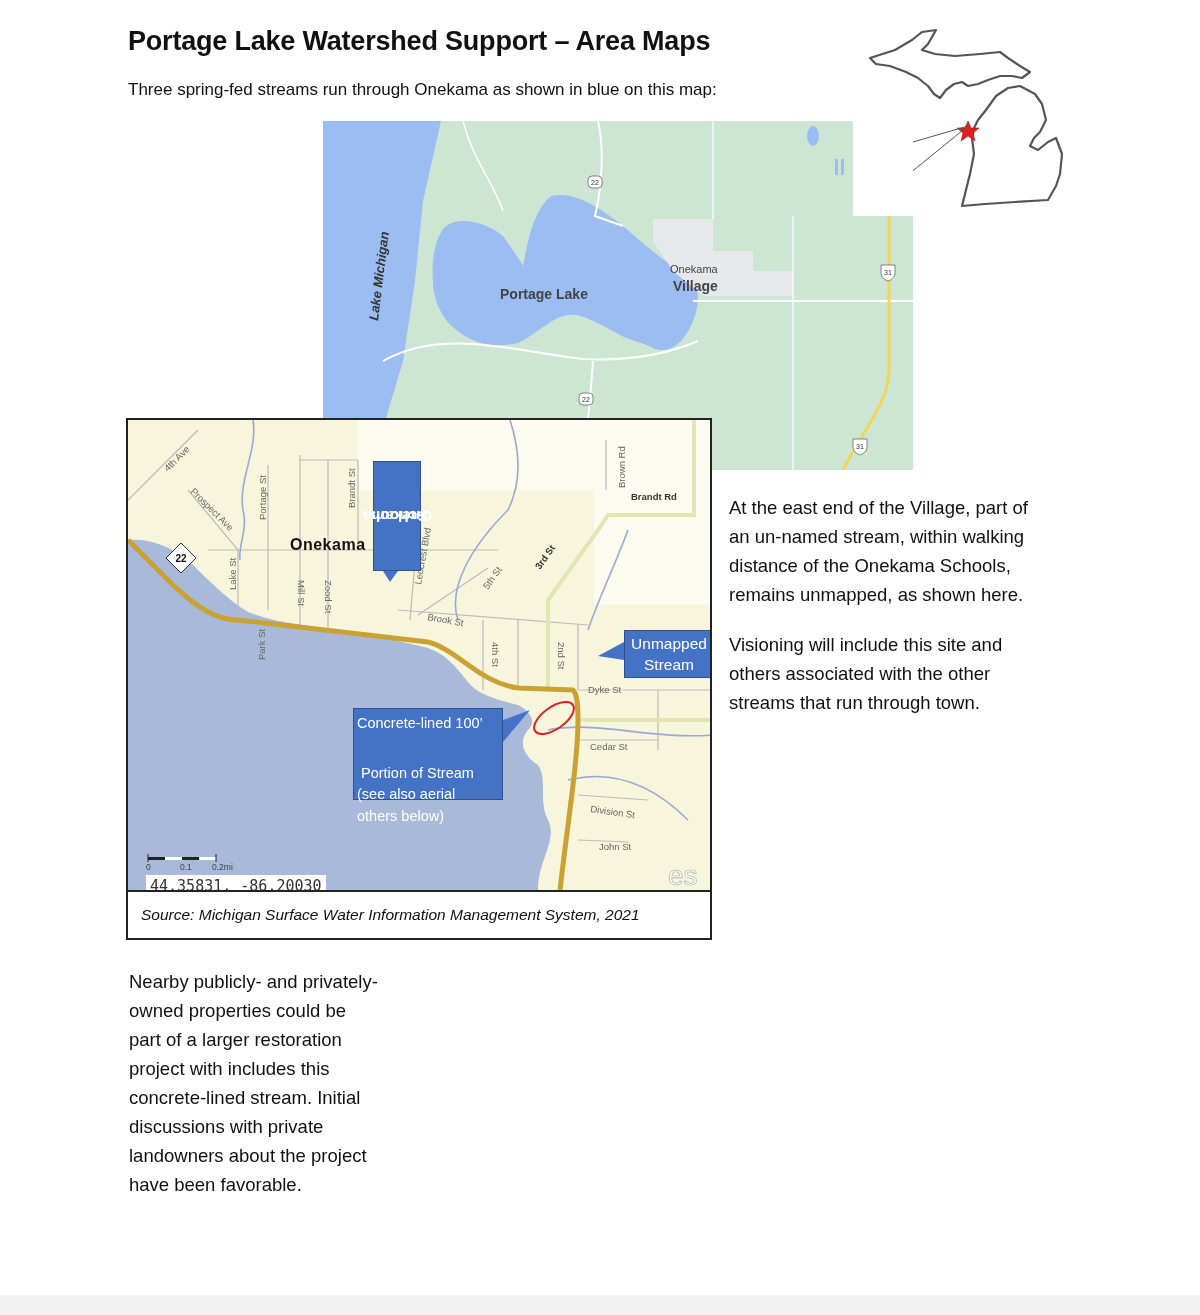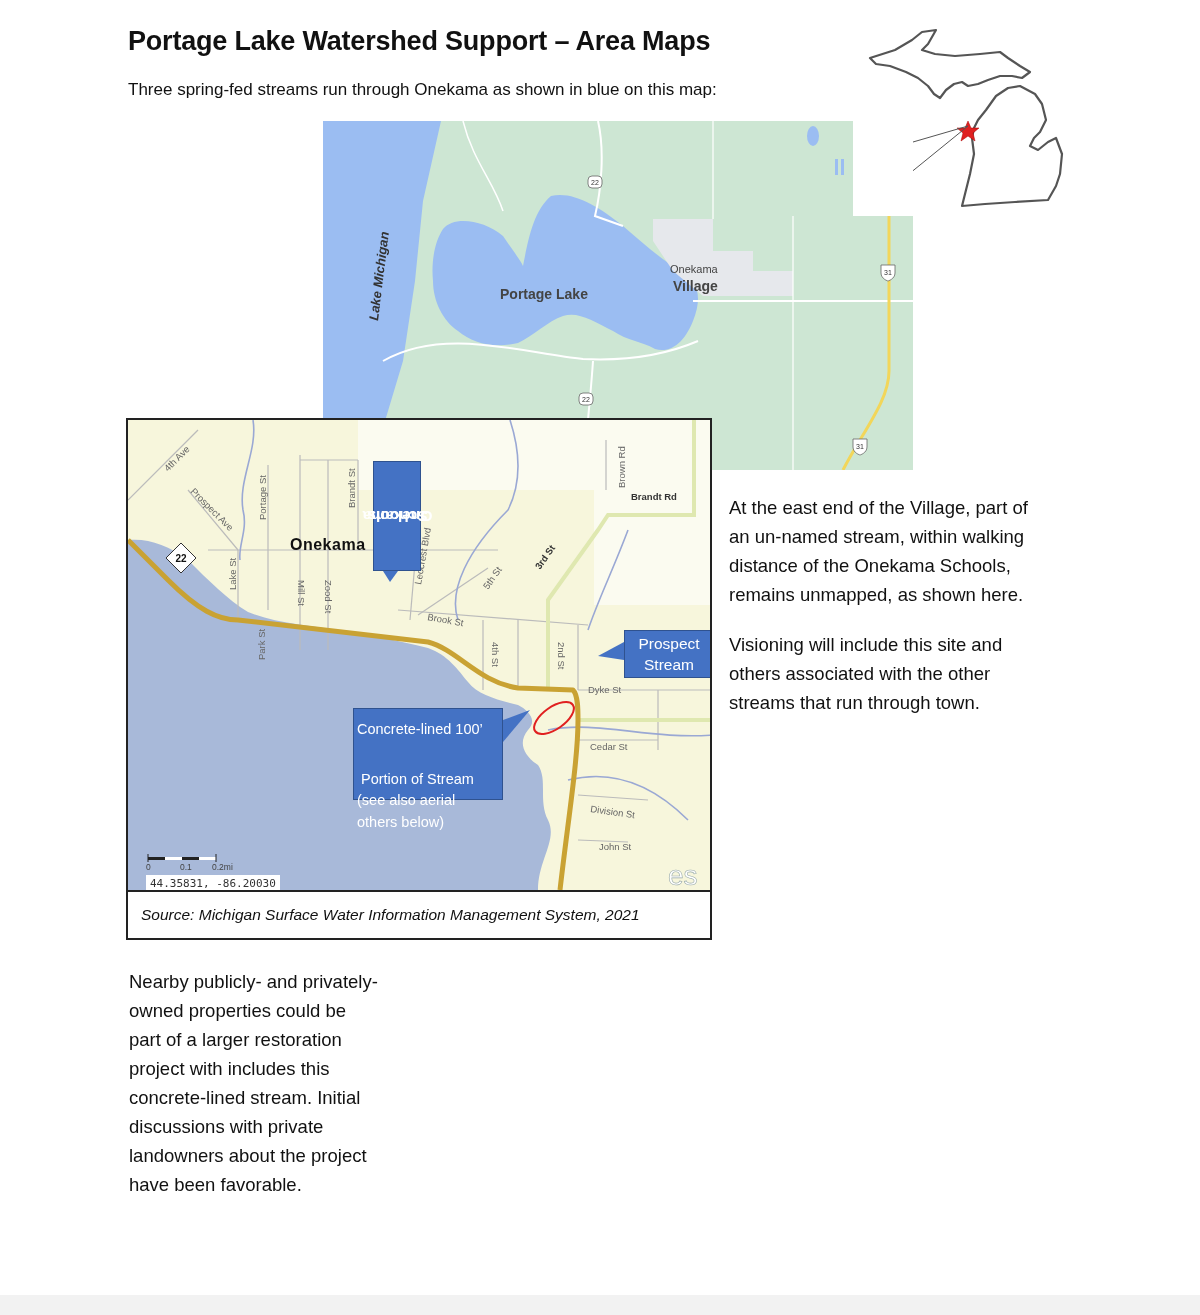--- a/index.html
+++ b/index.html
@@ -18,24 +18,24 @@
     .region-map { left: 323px; top: 121px; width: 590px; height: 349px; overflow: hidden; }
 
     
     .detail-map { left: 126px; top: 418px; width: 586px; height: 522px; border: 2px solid #222; background: #fff; overflow: hidden; }
     .detail-map svg { display: block; }
     .detail-caption { position: absolute; left: 0; bottom: 0; width: 100%; height: 48px; border-top: 2px solid #222; background: #fff; font-style: italic; font-size: 15.5px; padding: 14px 0 0 13px; }
     .callout { position: absolute; background: #4472c4; color: #fff; font-weight: bold; font-size: 15px; line-height: 21px; border: 1px solid #2f528f; }
     .callout-schools { left: 245px; top: 41px; width: 48px; height: 110px; }
     .callout-schools span { position: absolute; left: 50%; top: 50%; transform: translate(-50%, -50%) rotate(-90deg); white-space: nowrap; text-align: center; line-height: 21px; font-size: 15.5px; }
     .callout-unmapped { left: 496px; top: 210px; width: 90px; height: 48px; text-align: center; padding-top: 2px; font-size: 15.5px; font-weight: normal; }
-    .callout-concrete { left: 225px; top: 288px; width: 150px; height: 92px; padding: 10px 0 0 3px; font-weight: normal; font-size: 14.5px; line-height: 21.5px; }
+    .callout-concrete { left: 225px; top: 288px; width: 150px; height: 92px; padding: 4px 0 0 3px; font-weight: normal; font-size: 14.5px; line-height: 21.5px; }
     .map-label { position: absolute; font-size: 10px; color: #555; white-space: nowrap; }
     .onekama-label { left: 162px; top: 116px; font-size: 16px; font-weight: bold; color: #111; letter-spacing: 0.5px; }
-    .coords { position: absolute; left: 18px; top: 455px; background: #fff; font-size: 11px; color: #333; padding: 2px 4px; font-family: "DejaVu Sans Mono", monospace; }
+    .coords { position: absolute; left: 18px; top: 455px; background: #fff; font-size: 15px; color: #333; padding: 2px 4px; font-family: "DejaVu Sans Mono", monospace; }
 
     
     .aerial { left: 422px; top: 796px; width: 642px; height: 467px; overflow: hidden; background: #3d5530; }
   </style>
 </head>
 <body>
 
 <div class="abs title">Portage Lake Watershed Support – Area Maps</div>
 <div class="abs intro">Three spring-fed streams run through Onekama as shown in blue on this map:</div>
 
@@ -198,21 +198,21 @@
     </g>
   </svg>
 
   <div class="map-label onekama-label">Onekama</div>
 
   <div class="callout callout-schools">
     <span><span>Onekama</span><br><span>Schools</span></span>
   </div>
 
   <div class="callout callout-unmapped">
-    <div>Prospect</div>
+    <div>Unmapped</div>
     <div>Stream</div>
   </div>
 
   <div class="callout callout-concrete">
     <div>Concrete-lined 100’</div>
     <div style="white-space:pre;margin-top:28px;"> Portion of Stream</div>
     <div>(see also aerial</div>
     <div>others below)</div>
   </div>
 

